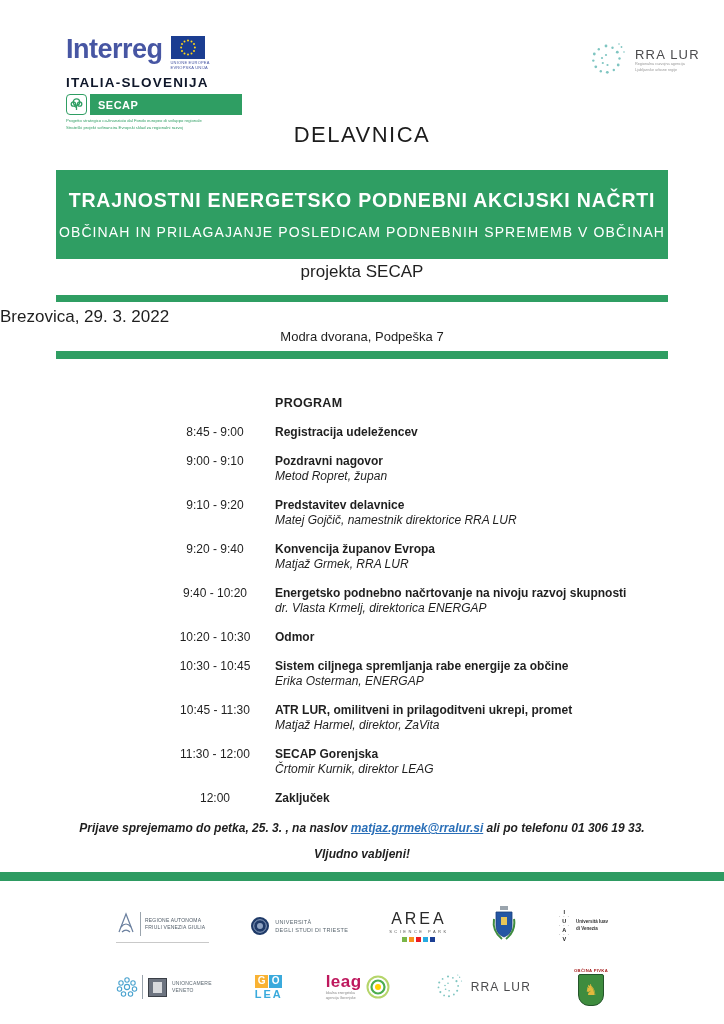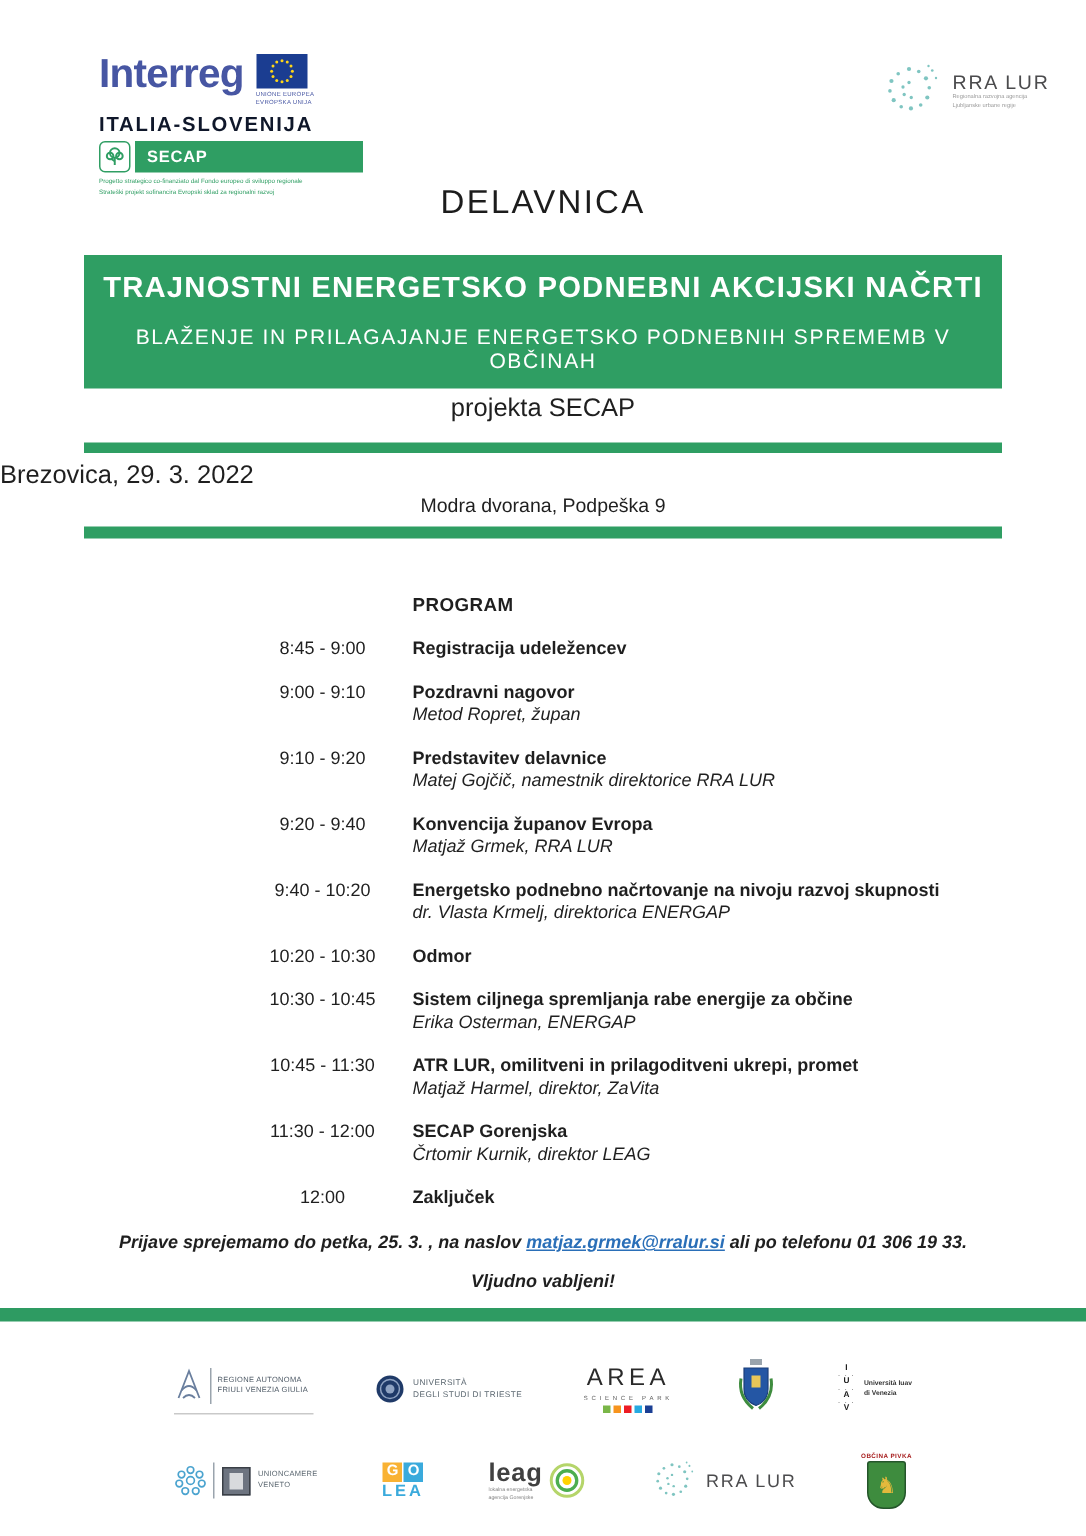--- a/index.html
+++ b/index.html
@@ -89,21 +89,21 @@
 
   .golea{flex-direction:column;line-height:1;}
   .golea-top{display:flex;column-gap:1px;}
   .golea-sq{width:13px;height:13px;color:#fff;font-size:10px;font-weight:700;display:flex;
             align-items:center;justify-content:center;}
   .golea-g{background:#F9B233;}
   .golea-o{background:#3AAADC;}
   .golea-bottom{font-size:11px;font-weight:700;color:#3AAADC;letter-spacing:2px;margin-top:1px;}
 
   .leag-textcol{display:flex;flex-direction:column;line-height:1;}
-  .leag-word{font-size:17px;font-weight:700;color:#404040;letter-spacing:.5px;}
+  .leag-word{font-size:17px;font-weight:700;color:#be185d;letter-spacing:.5px;}
   .leag-sub{font-size:3.5px;color:#888;line-height:1.5;margin-top:1px;}
 
   .rra2-name{font-size:12px;color:#4b4b4d;letter-spacing:1.2px;margin-left:8px;}
 
   .pivka{flex-direction:column;}
   .pivka-title{font-size:4.2px;font-weight:700;color:#a61c1c;letter-spacing:.3px;margin-bottom:1px;}
   .pivka-shield{width:24px;height:30px;background:#3E8C3E;border:1px solid #24552a;
                 border-radius:2px 2px 11px 11px;display:flex;align-items:center;justify-content:center;}
   .pivka-shield span{color:#E3B93C;font-size:15px;line-height:1;font-family:"DejaVu Sans",sans-serif;}
 </style>
@@ -191,27 +191,27 @@
         <div>Regionalna razvojna agencija</div>
         <div>Ljubljanske urbane regije</div>
       </div>
     </div>
   </div>
 
   <div class="heading">DELAVNICA</div>
 
   <div class="banner">
     <div class="banner-line1">TRAJNOSTNI ENERGETSKO PODNEBNI AKCIJSKI NAČRTI</div>
-    <div class="banner-line2">BLAŽENJE IN PRILAGAJANJE ENERGETSKO PODNEBNIH SPREMEMB V OBČINAH</div>
+    <div class="banner-line2">OBČINAH IN PRILAGAJANJE POSLEDICAM PODNEBNIH SPREMEMB V OBČINAH</div>
   </div>
 
   <div class="subheading">projekta SECAP</div>
   <div class="hbar hbar1"></div>
   <div class="event-date">Brezovica, 29. 3. 2022</div>
-  <div class="event-venue">Modra dvorana, Podpeška 9</div>
+  <div class="event-venue">Modra dvorana, Podpeška 7</div>
   <div class="hbar hbar2"></div>
 
   <div class="program">
     <div class="program-heading">PROGRAM</div>
     <div id="program-rows">
     <div class="program-row">
       <div class="program-time">8:45 - 9:00</div>
       <div class="program-content">
         <div class="program-title">Registracija udeležencev</div>
 

